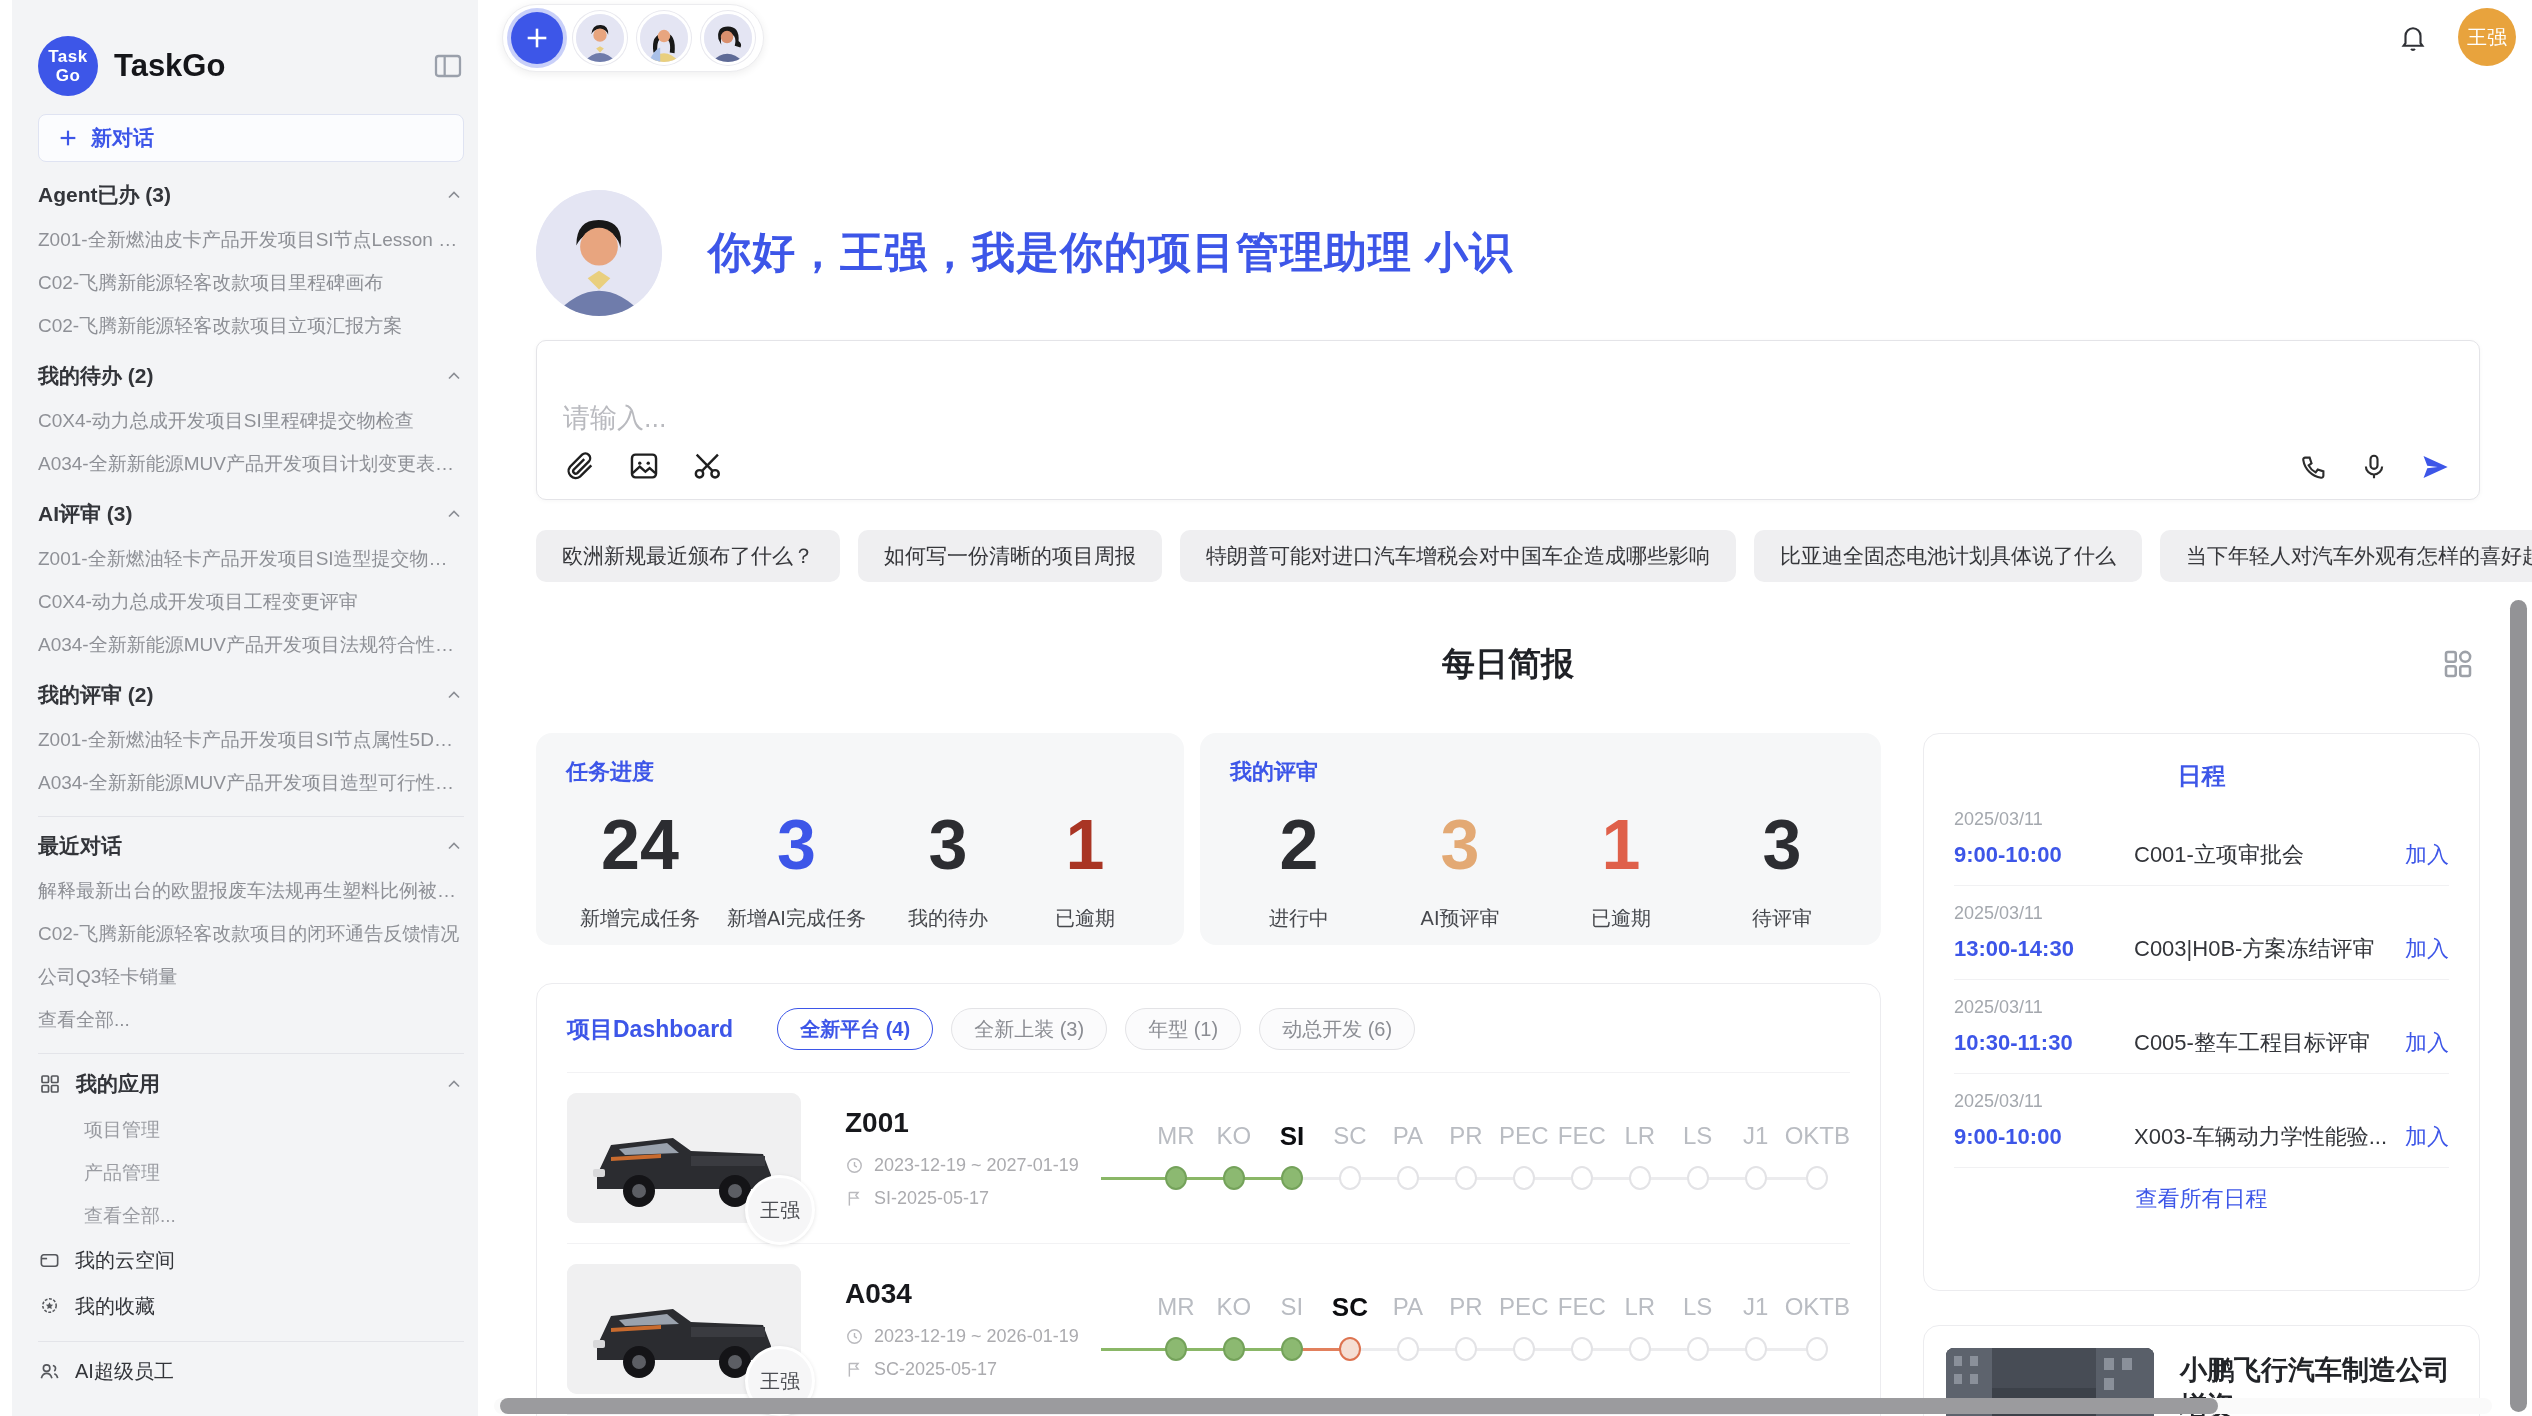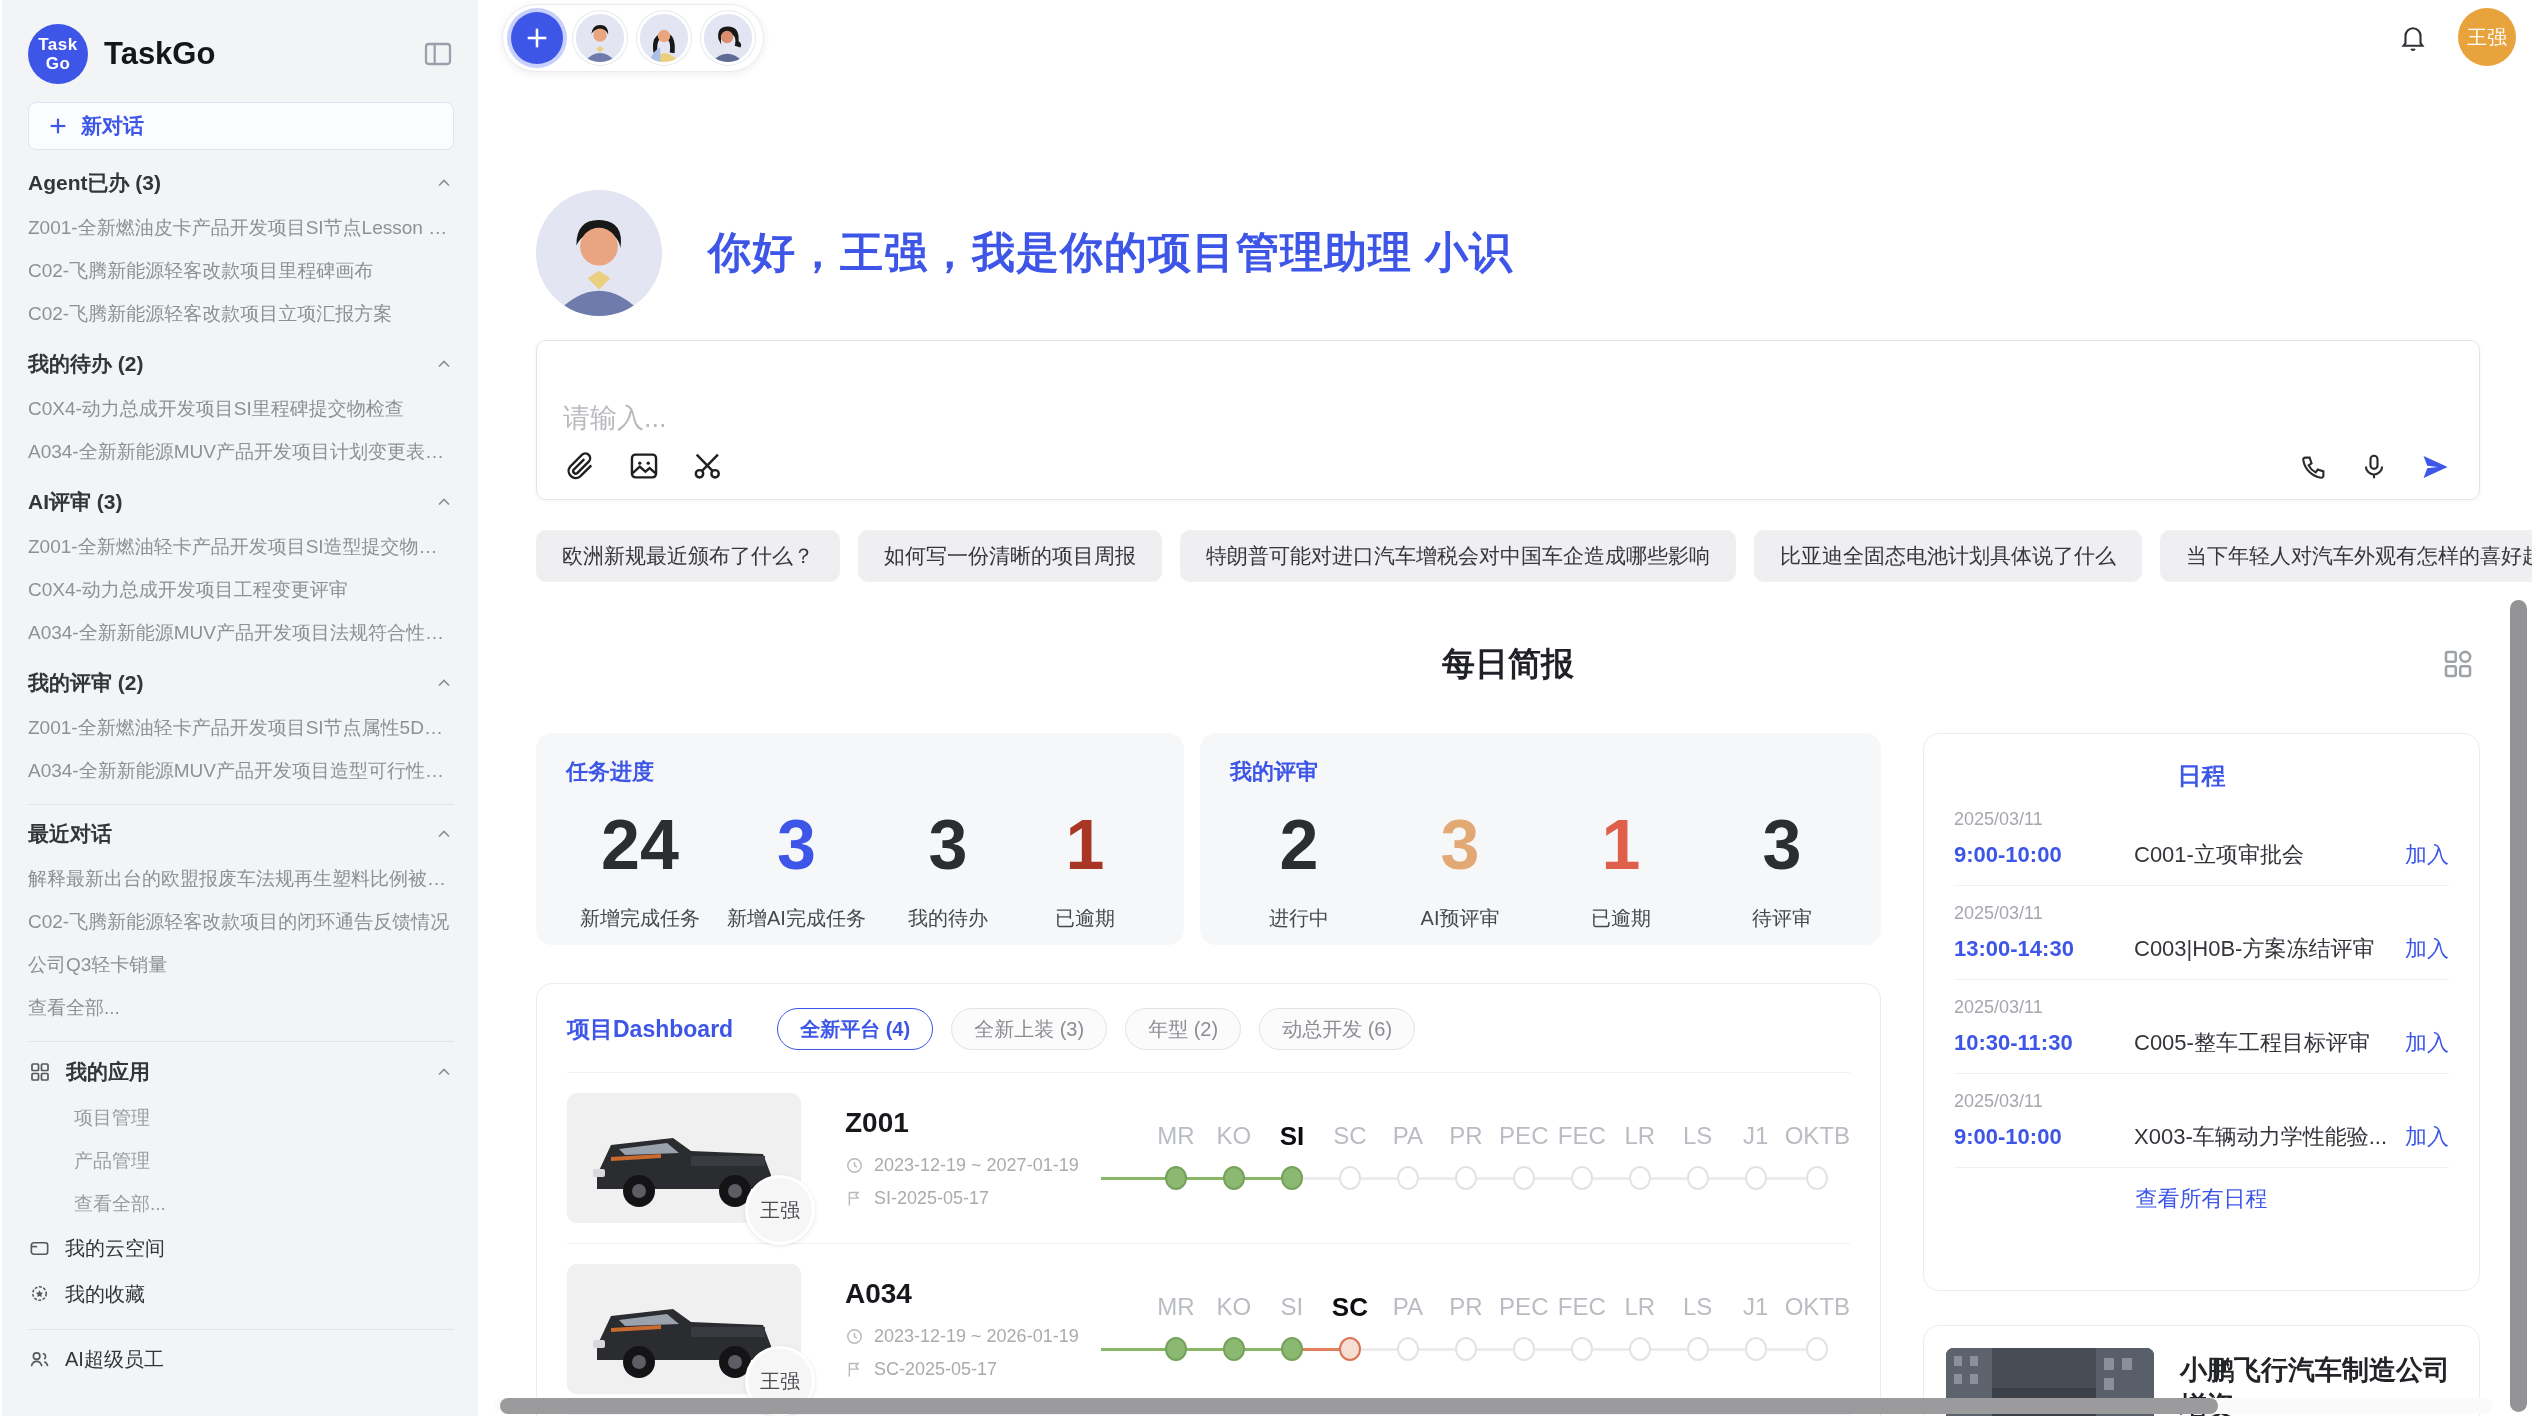--- a/index.html
+++ b/index.html
@@ -5,22 +5,22 @@
   * { margin:0; padding:0; box-sizing:border-box; }
   html,body { width:2532px; height:1416px; }
   body {
     position:relative; overflow:hidden; background:#fff;
     font-family:"Liberation Sans","DejaVu Sans",sans-serif; color:#222;
   }
   svg { display:block; }
 
   
   .sidebar {
-    position:absolute; left:2px; top:0; bottom:0; width:478px;
-    background:#f3f4f6; padding:22px 26px 10px 26px; overflow:hidden;
+    position:absolute; left:12px; top:0; bottom:0; width:478px;
+    background:#f3f4f6; padding:34px 26px 10px 26px; overflow:hidden;
   }
   .side-head { display:flex; align-items:center; gap:16px; height:64px; }
   .logo {
     width:60px; height:60px; border-radius:50%; background:#3d56e8; color:#fff;
     display:flex; flex-direction:column; align-items:center; justify-content:center;
     font-size:17px; line-height:19px; font-weight:700; letter-spacing:.5px;
   }
   .side-title { font-size:31px; font-weight:700; color:#15161a; flex:1; }
   .icon-btn { color:#9aa0ab; cursor:pointer; background:none; border:none; }
   .new-chat {
@@ -497,21 +497,21 @@
               </div>
           </div>
         </div>
 
         <div class="dash-card">
           <div class="dash-head">
             <span class="dash-title">项目Dashboard</span>
             <div class="pills" id="filters">
                 <button class="pill active">全新平台 (4)</button>
                 <button class="pill">全新上装 (3)</button>
-                <button class="pill">年型 (2)</button>
+                <button class="pill">年型 (1)</button>
                 <button class="pill">动总开发 (6)</button>
               </div>
           </div>
           <div id="projects">
               <div class="project-row">
                 <div class="truck-wrap">
                   <div class="truck-img">
                     <svg viewBox="0 0 234 130" width="234" height="130">
                       <rect width="234" height="130" fill="#f0f0f1"></rect>
                       <path d="M30 82 L44 52 L106 45 L124 58 L196 61 L204 82 L204 96 L30 96 Z" fill="#2b2c30"></path>

